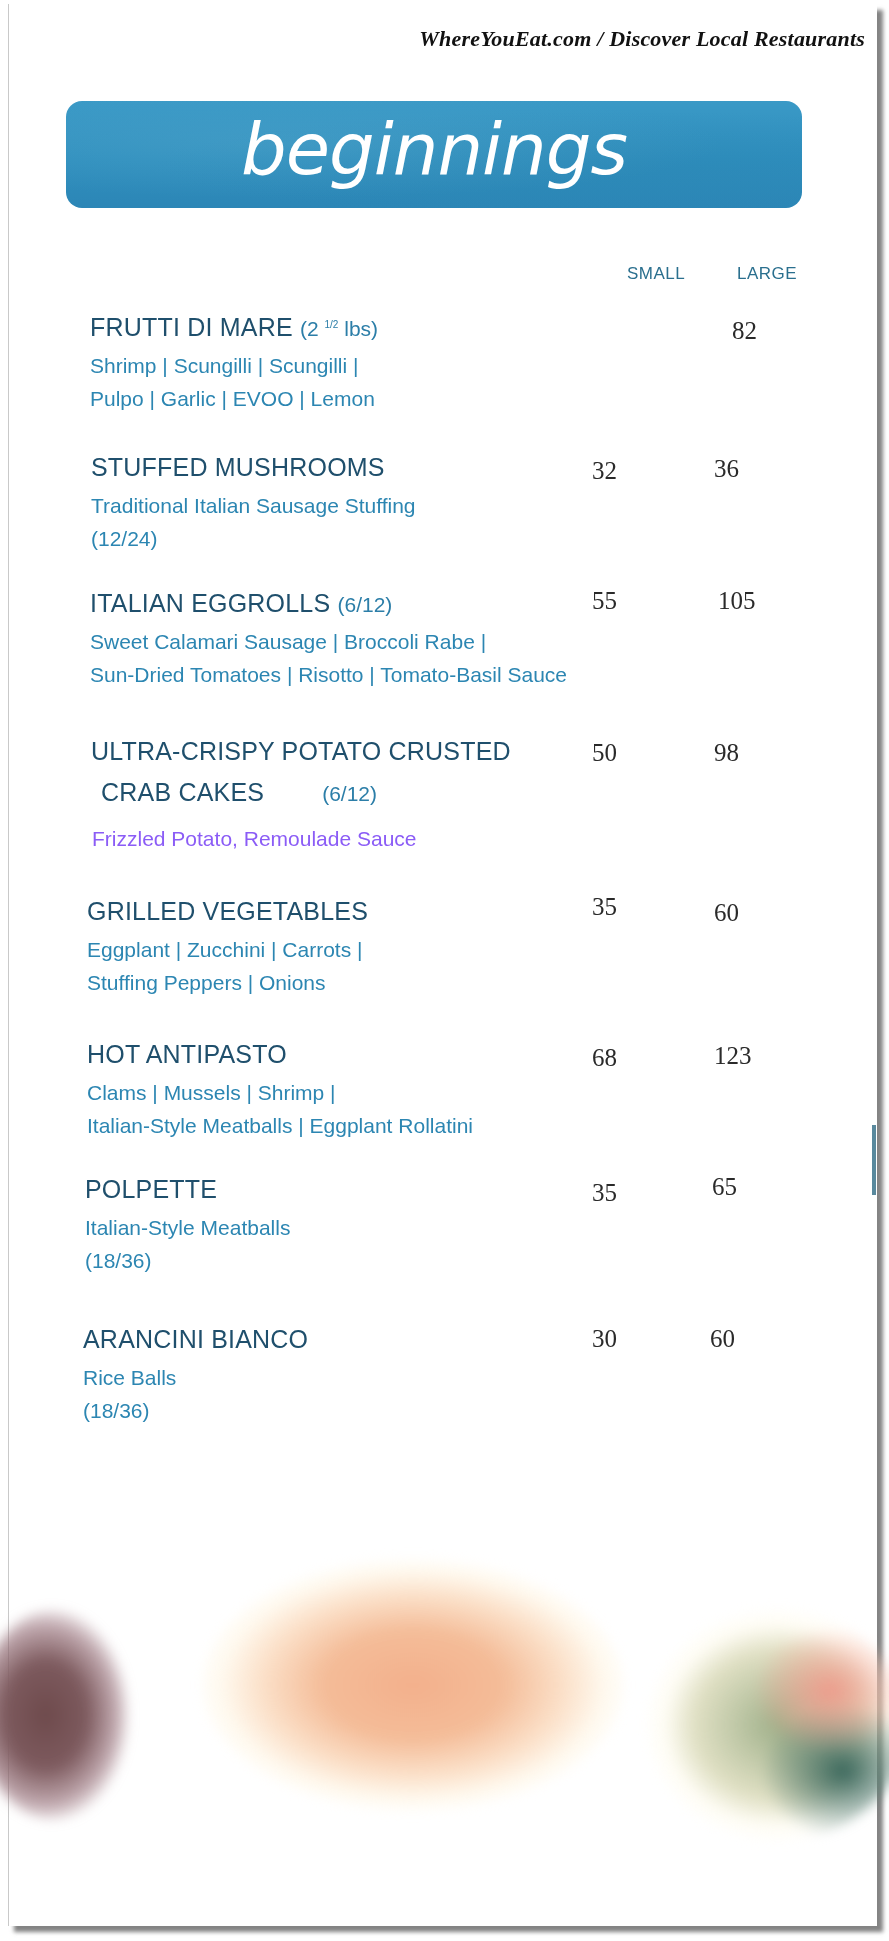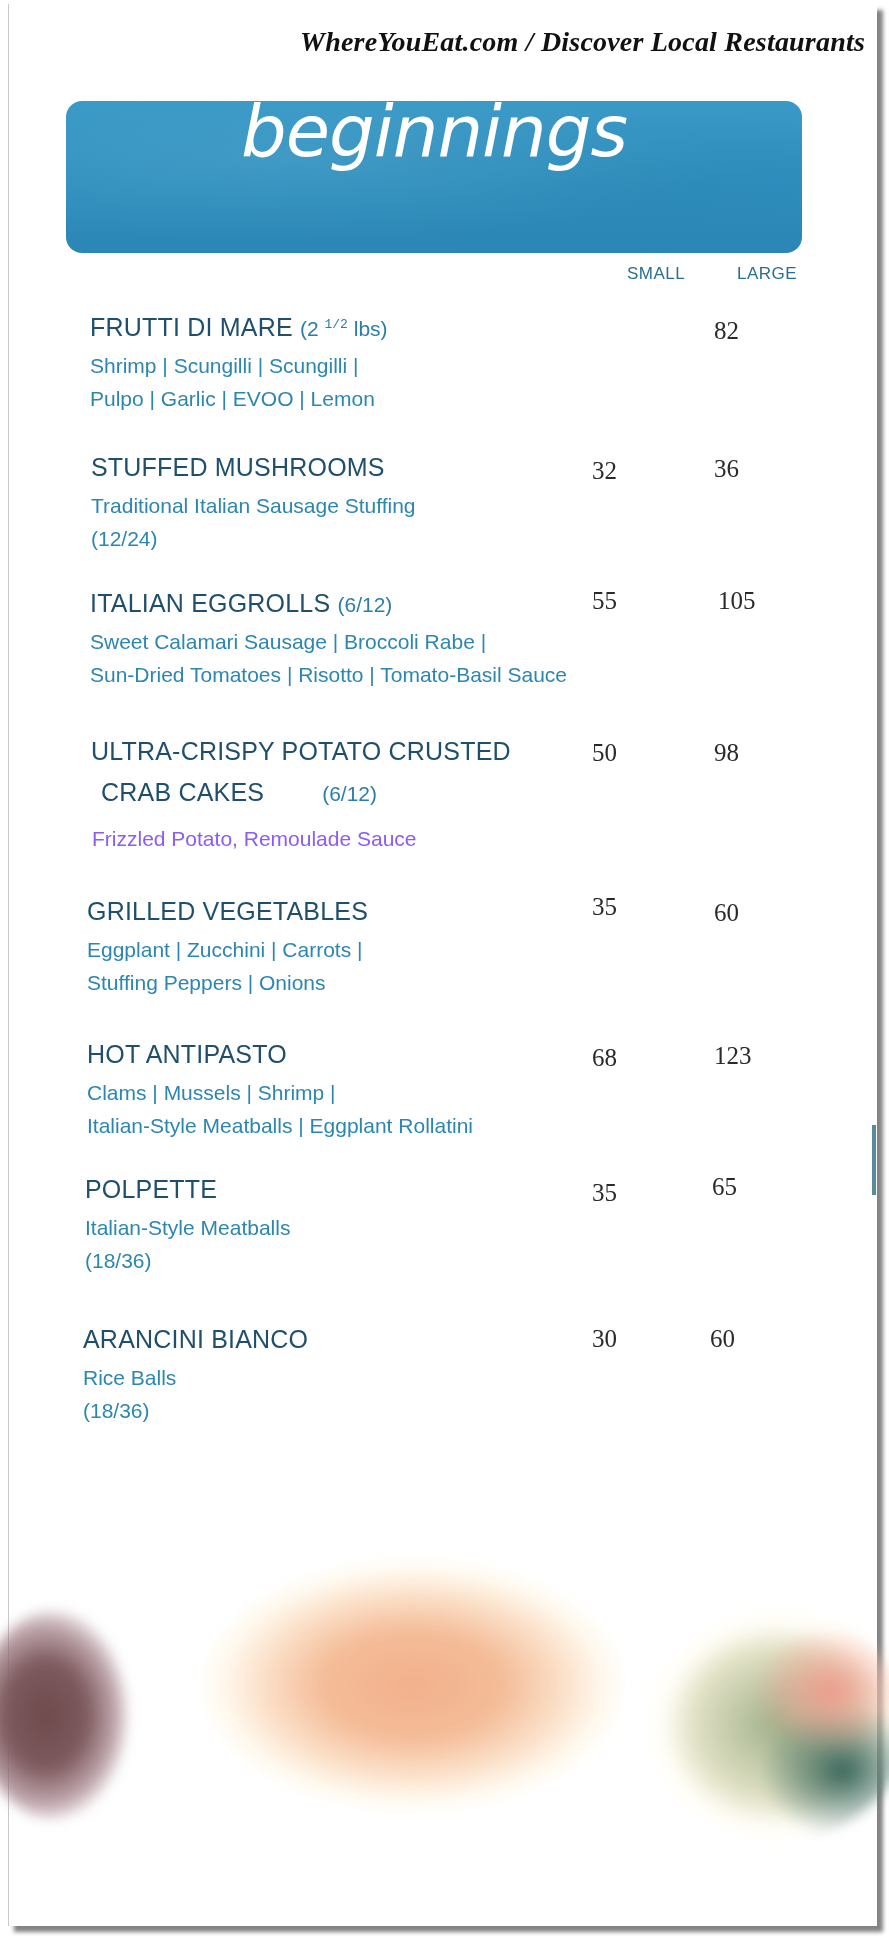--- a/index.html
+++ b/index.html
@@ -24,38 +24,38 @@
     border-left: 1px solid #c9c9c9;
     box-shadow: 6px 6px 4px rgba(90,90,90,0.75);
   }
   .site-header {
     position: absolute;
     right: 24px;
     top: 26px;
     font-family: "Liberation Serif", "DejaVu Serif", serif;
     font-style: italic;
     font-weight: bold;
-    font-size: 28px;
+    font-size: 22px;
     color: #111111;
     letter-spacing: 0.2px;
     white-space: nowrap;
   }
   .banner {
     position: absolute;
     left: 66px;
     top: 101px;
     width: 736px;
-    height: 152px;
+    height: 107px;
     border-radius: 16px;
     background:
       radial-gradient(ellipse at 30% 40%, rgba(90,170,205,0.35), transparent 60%),
       radial-gradient(ellipse at 75% 60%, rgba(40,130,175,0.35), transparent 60%),
       linear-gradient(180deg, #3a99c6 0%, #2f8fbe 55%, #2c86b6 100%);
     display: flex;
-    align-items: flex-start;
+    align-items: center;
     justify-content: center;
   }
   .banner-title {
     font-family: "DejaVu Sans", "Liberation Sans", sans-serif;
     font-style: italic;
     font-size: 72px;
     color: #ffffff;
     letter-spacing: -1px;
     margin-top: -12px;
     font-weight: normal;
@@ -162,27 +162,27 @@
 </div>
 
 <div class="col-headers">
   <span class="col-head col-small">SMALL</span>
   <span class="col-head col-large">LARGE</span>
 </div>
 
 <div class="item" style="top:313px;">
   <div class="item-name" style="left:90px;top:0;">
     <span>FRUTTI DI MARE</span>
-    <span class="item-qty"><span>(2 </span><sup style="font-size:13px;font-family:Liberation Mono, monospace;">1/2</sup><span> lbs)</span></span>
+    <span class="item-qty"><span>(2 </span><sup style="font-size:10px;">1/2</sup><span> lbs)</span></span>
   </div>
   <div class="item-desc" style="left:90px;top:36px;">
     <div>Shrimp | Scungilli | Scungilli |</div>
     <div>Pulpo | Garlic | EVOO | Lemon</div>
   </div>
-  <span class="price p-large" style="top:4px;">82</span>
+  <span class="price p-large" style="top:4px;margin-left:18px;">82</span>
 </div>
 
 <div class="item" style="top:453px;">
   <div class="item-name" style="left:91px;top:0;">STUFFED MUSHROOMS</div>
   <div class="item-desc" style="left:91px;top:36px;">
     <div>Traditional Italian Sausage Stuffing</div>
     <div>(12/24)</div>
   </div>
   <span class="price p-small" style="top:4px;">32</span>
   <span class="price p-large" style="top:2px;">36</span>

